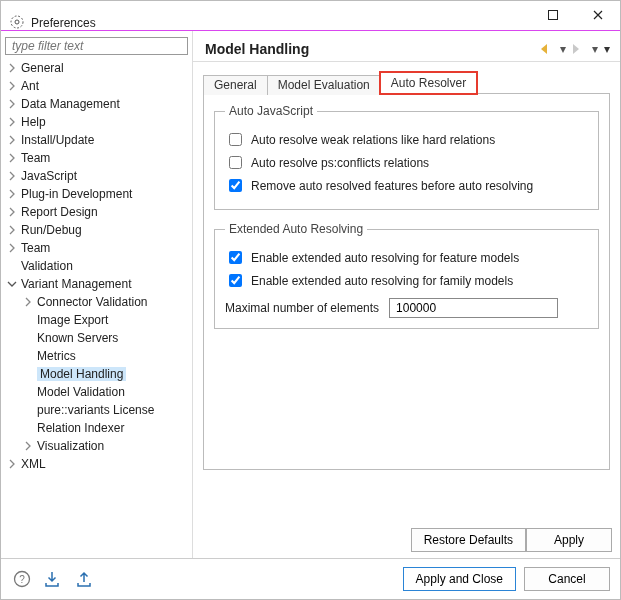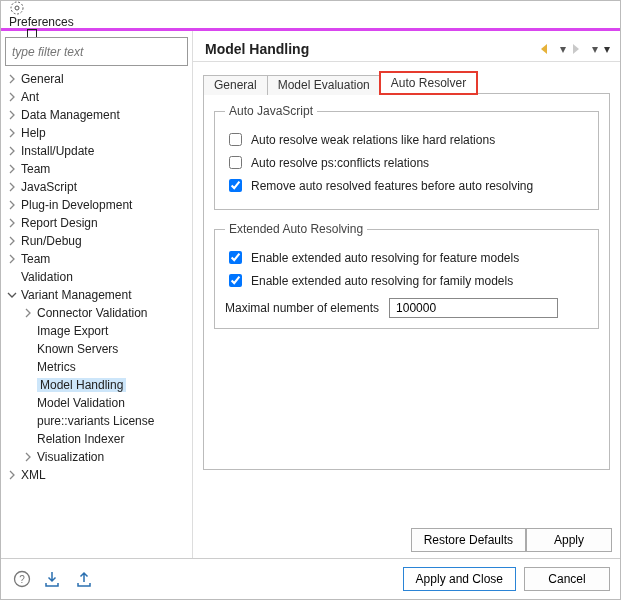--- a/index.html
+++ b/index.html
@@ -12,24 +12,23 @@
     width: 621px;
     height: 600px;
     border: 1px solid #bbb;
     display: flex;
     flex-direction: column;
     overflow: hidden;
   }
   .titlebar {
     height: 30px;
     display: flex;
-    align-items: flex-start;
+    align-items: flex-end;
     padding: 0 0 0 8px;
-    border-bottom: 3px solid #d946ef;
-    flex-direction: column;
+    border-bottom: 1px solid #d946ef;
   }
   .titlebar .app-icon {
     width: 16px; height: 16px; margin-right: 6px;
     display: inline-flex; align-items: center; justify-content: center;
     color: #555;
   }
   .titlebar .title { flex: 0 0 auto; }
   .titlebar .spacer { flex: 1; }
   .titlebar .win-btn {
     width: 45px; height: 30px; display: flex; align-items: center; justify-content: center;
@@ -41,21 +40,21 @@
     min-height: 0;
   }
   .sidebar {
     width: 192px;
     border-right: 1px solid #ddd;
     padding: 6px 4px 4px 4px;
     overflow-y: auto;
   }
   .search {
     width: 100%;
-    height: 29px;
+    height: 18px;
     border: 1px solid #999;
     padding: 2px 6px;
     font-size: 12px;
     font-style: italic;
     color: #666;
     margin-bottom: 4px;
   }
   .tree { list-style: none; margin: 0; padding: 0; }
   .tree ul { list-style: none; margin: 0; padding: 0 0 0 16px; }
   .tree li { padding: 0; }

